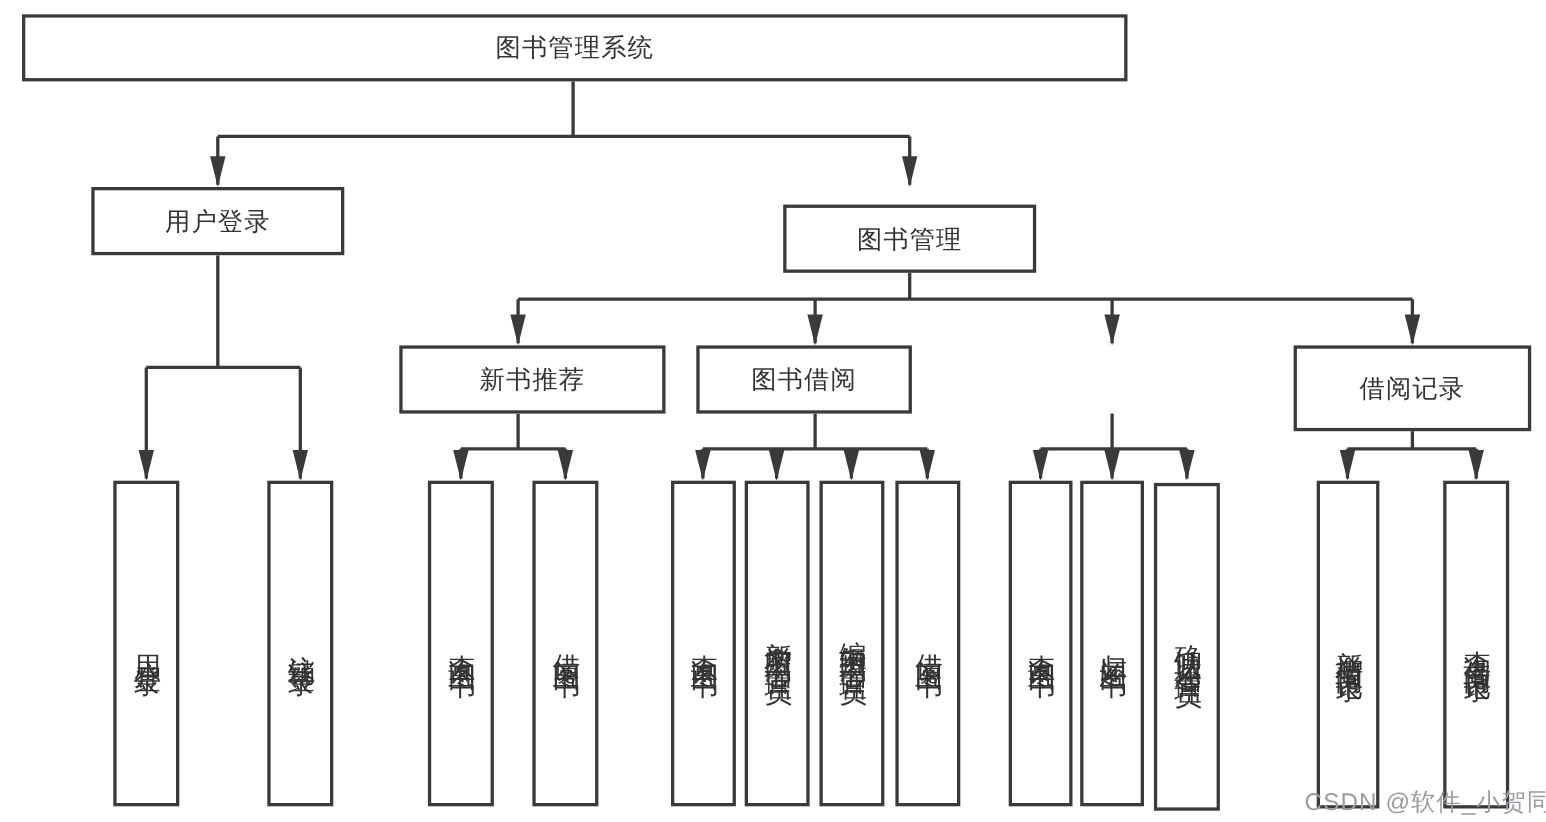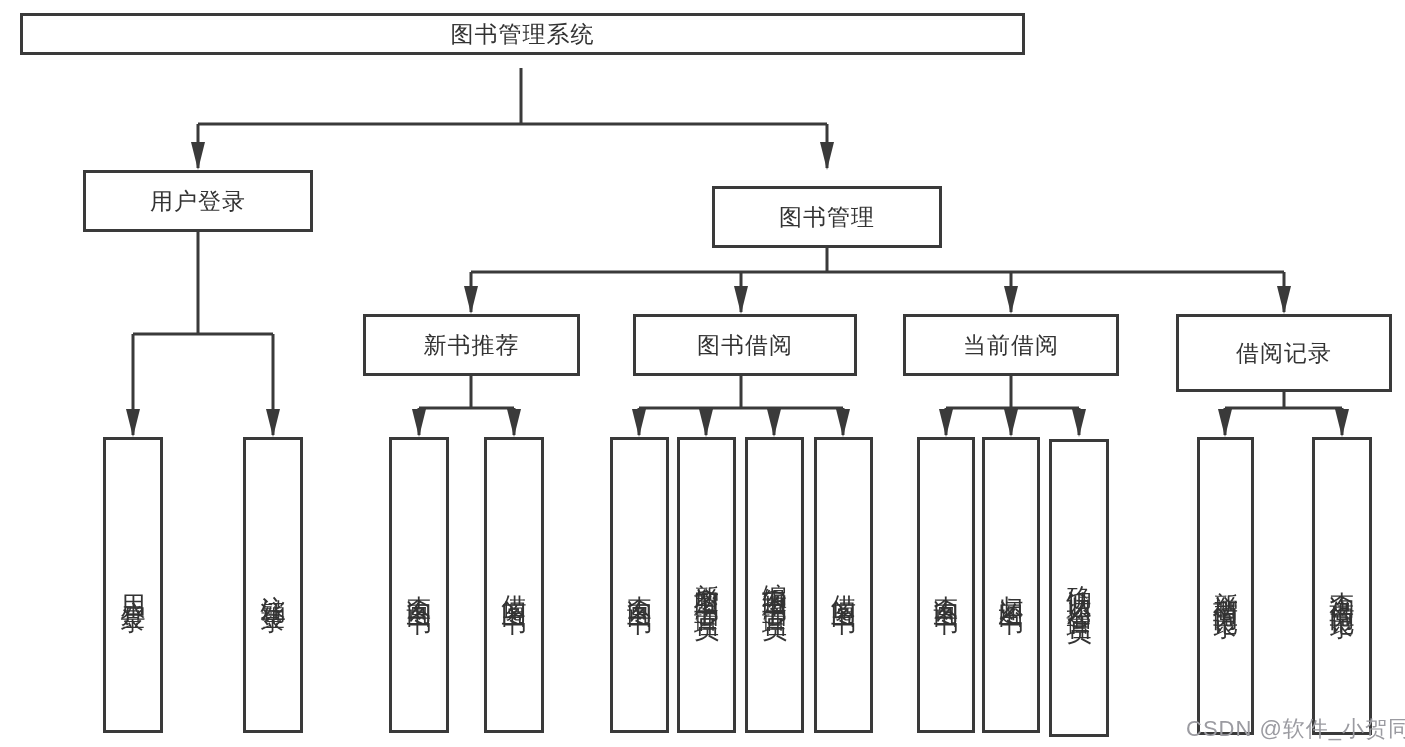--- a/index.html
+++ b/index.html
@@ -83,28 +83,27 @@
       <polygon points="767,409 781,409 774,437"></polygon>
       <polygon points="836,409 850,409 843,437"></polygon>
       <polygon points="939,409 953,409 946,437"></polygon>
       <polygon points="1004,409 1018,409 1011,437"></polygon>
       <polygon points="1072,409 1086,409 1079,437"></polygon>
       <polygon points="1218,409 1232,409 1225,437"></polygon>
       <polygon points="1335,409 1349,409 1342,437"></polygon>
     </g>
   </svg>
 
-  <div class="node h-node" style="left:20px; top:13px; width:1005px; height:42px;">图书管理系统</div>
+  <div class="node h-node" style="left:20px; top:13px; width:1005px; height:61px;">图书管理系统</div>
 
   <div class="node h-node" style="left:83px; top:170px; width:230px; height:62px;">用户登录</div>
   <div class="node h-node" style="left:712px; top:186px; width:230px; height:62px;">图书管理</div>
 
-  <div class="node h-node" style="left:363px; top:314px; width:217px; height:62px;text-align:center;">新书推荐</div>
-  <div class="node h-node" style="left:633px; top:314px; width:224px; height:62px;">图书借阅</div>
-  <div class="node h-node" style="left:903px; top:314px; width:216px; height:62px;">当前借阅</div>
+  <div class="node h-node" style="left:363px; top:314px; width:242px; height:62px;text-align:center;">新书推荐</div>
+  <div class="node h-node" style="left:633px; top:314px; width:196px; height:62px;">图书借阅</div>
   <div class="node h-node" style="left:1176px; top:314px; width:216px; height:78px;">借阅记录</div>
 
   <div class="node v-node" style="left:103px; top:437px; width:60px; height:296px;">用户登录</div>
   <div class="node v-node" style="left:243px; top:437px; width:60px; height:296px;">注销登录</div>
 
   <div class="node v-node" style="left:389px; top:437px; width:60px; height:296px;">查询图书</div>
   <div class="node v-node" style="left:484px; top:437px; width:60px; height:296px;">借阅图书</div>
 
   <div class="node v-node" style="left:610px; top:437px; width:59px; height:296px;">查询图书</div>
   <div class="node v-node" style="left:677px; top:437px; width:59px; height:296px;">新增图书（管理员）</div>

